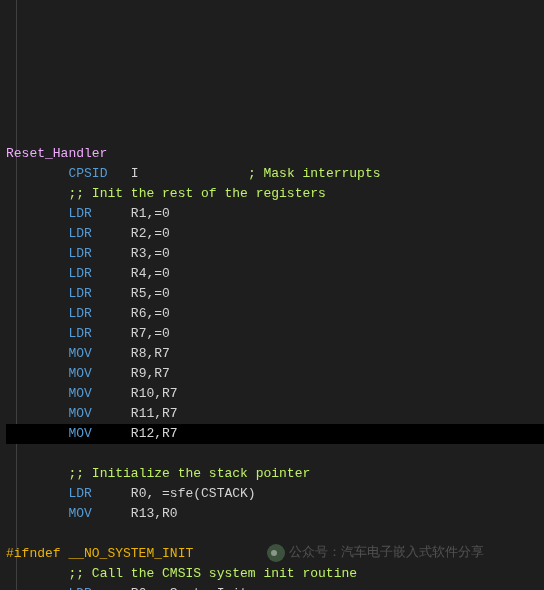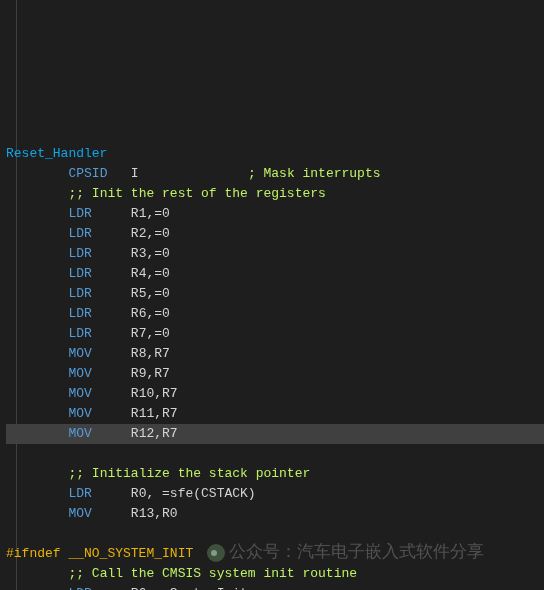--- a/index.html
+++ b/index.html
@@ -17,42 +17,42 @@
     position: relative;
   }
   .code-area {
     padding: 4px 0 0 6px;
   }
   .line {
     height: 20px;
     position: relative;
   }
   .line.highlight {
-    background: #404040;
+    background: #000000;
   }
   .guide {
     position: absolute;
     left: 16px;
     top: 0;
     bottom: 0;
     width: 1px;
     background: #404040;
   }
-  .label   { color: #0ea5e9; text-align: center; }
+  .label   { color: #f0abfc; text-align: center; }
   .mnemonic{ color: #569cd6; text-align: center; }
   .reg     { color: #d4d4d4; }
   .comment { color: #bef264; }
   .pre     { color: #eab308; }
   .watermark {
     position: absolute;
     right: 60px;
     bottom: 28px;
     color: rgba(200,200,200,0.3);
     font-family: Liberation Sans, sans-serif;
-    font-size: 17px;
+    font-size: 13px;
     pointer-events: none;
   }
   .wm-icon {
     display:inline-block;
     width:18px;height:18px;
     border-radius:50%;
     background:rgba(120,180,120,0.35);
     vertical-align:middle;
     margin-right:4px;
     position:relative;

